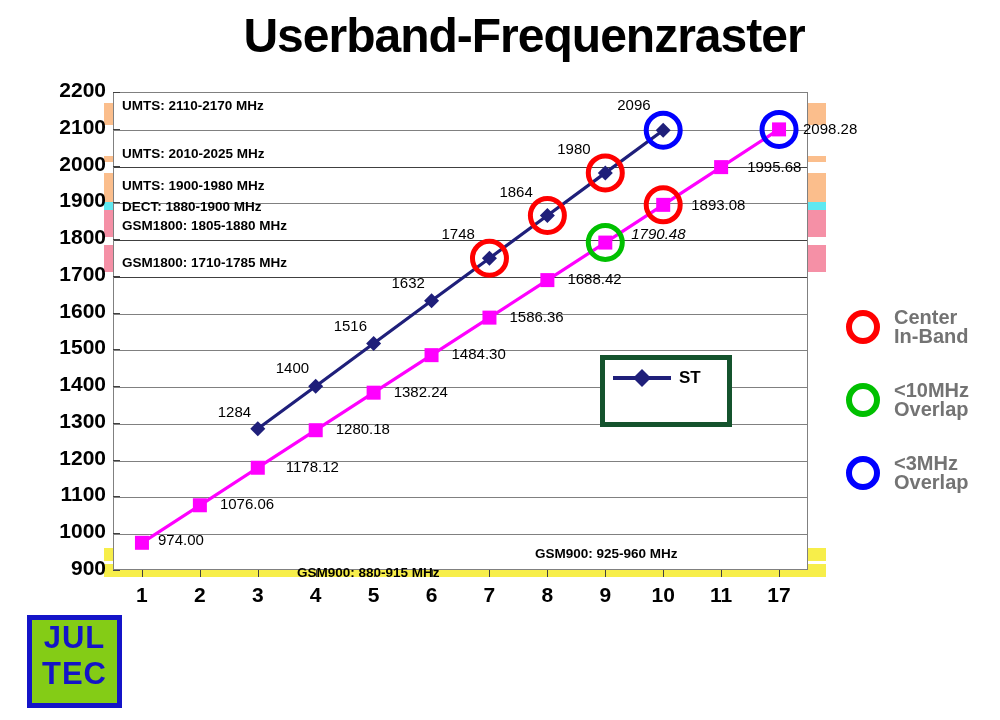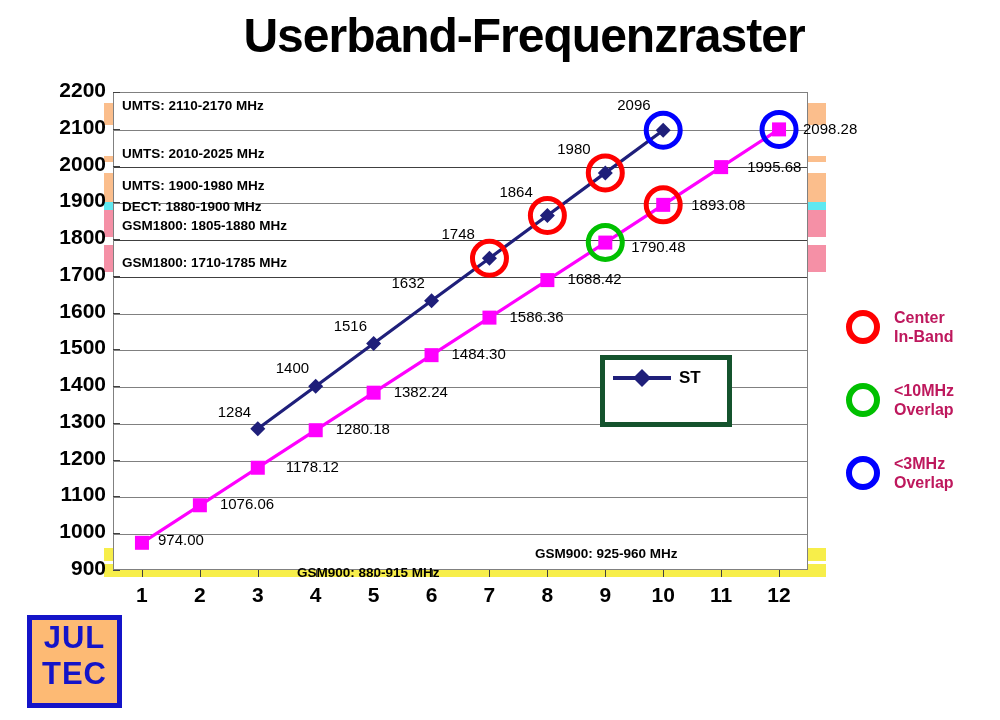--- a/index.html
+++ b/index.html
@@ -112,32 +112,32 @@
   
   .key-item{position:absolute;}
   .key-ring{
     position:absolute;left:0;top:0;
     width:34px;height:34px;border-radius:50%;
     box-sizing:border-box;
     background:transparent;
   }
   .key-text{
     position:absolute;left:48px;top:-2px;
-    font-size:16px;font-weight:bold;color:#be185d;
+    font-size:20px;font-weight:bold;color:#737373;
     line-height:19px;white-space:nowrap;
     font-family:"Liberation Sans", sans-serif;
   }
 
   
   .logo{
     position:absolute;left:27px;top:615px;
     width:95px;height:93px;
     border:5px solid #1414c8;
     box-sizing:border-box;
-    background:#fdba74;
+    background:#84cc16;
   }
   .logo span{
     position:absolute;left:0;width:100%;
     text-align:center;
     font-size:31px;font-weight:bold;
     color:#1414c8;
     letter-spacing:1px;
     font-family:"Liberation Sans", sans-serif;
   }
   .logo .l1{top:0px;}
@@ -236,21 +236,21 @@
       <div class="xtick" style="left: 469.458px;">7</div>
       <div class="xtick-mark" style="left: 489.458px;"></div>
       <div class="xtick" style="left: 527.375px;">8</div>
       <div class="xtick-mark" style="left: 547.375px;"></div>
       <div class="xtick" style="left: 585.292px;">9</div>
       <div class="xtick-mark" style="left: 605.292px;"></div>
       <div class="xtick" style="left: 643.208px;">10</div>
       <div class="xtick-mark" style="left: 663.208px;"></div>
       <div class="xtick" style="left: 701.125px;">11</div>
       <div class="xtick-mark" style="left: 721.125px;"></div>
-      <div class="xtick" style="left: 759.042px;">12</div>
+      <div class="xtick" style="left: 759.042px;">17</div>
       <div class="xtick-mark" style="left: 779.042px;"></div>
     </div>
 
   <svg class="series-layer" viewBox="0 0 1000 720">
     <g id="svg-series">
         <polyline points="257.8,428.8 315.7,386.2 373.6,343.5 431.5,300.8 489.5,258.2 547.4,215.5 605.3,172.9 663.2,130.2" fill="none" stroke="#1f1f7a" stroke-width="3.2"></polyline>
         <polygon points="257.79166666666663,421.30615384615385 265.29166666666663,428.80615384615385 257.79166666666663,436.30615384615385 250.29166666666663,428.80615384615385" fill="#1f1f7a"></polygon>
         <polygon points="315.70833333333337,378.65384615384613 323.20833333333337,386.15384615384613 315.70833333333337,393.65384615384613 308.20833333333337,386.15384615384613" fill="#1f1f7a"></polygon>
         <polygon points="373.625,336.0015384615385 381.125,343.5015384615385 373.625,351.0015384615385 366.125,343.5015384615385" fill="#1f1f7a"></polygon>
         <polygon points="431.5416666666667,293.34923076923076 439.0416666666667,300.84923076923076 431.5416666666667,308.34923076923076 424.0416666666667,300.84923076923076" fill="#1f1f7a"></polygon>
@@ -293,21 +293,21 @@
       <div class="pt-label" style="left: 557.292px; top: 139.892px;">1980</div>
       <div class="pt-label" style="left: 617.208px; top: 96.24px;">2096</div>
       <div class="pt-label" style="left: 157.958px; top: 530.791px;">974.00</div>
       <div class="pt-label" style="left: 219.875px; top: 495.264px;">1076.06</div>
       <div class="pt-label" style="left: 277.792px; top: 457.737px; margin-left: 8px;">1178.12</div>
       <div class="pt-label" style="left: 335.708px; top: 420.211px;">1280.18</div>
       <div class="pt-label" style="left: 393.625px; top: 382.684px;">1382.24</div>
       <div class="pt-label" style="left: 451.542px; top: 345.157px;">1484.30</div>
       <div class="pt-label" style="left: 509.458px; top: 307.631px;">1586.36</div>
       <div class="pt-label" style="left: 567.375px; top: 270.104px;">1688.42</div>
-      <div class="pt-label" style="left: 631.292px; top: 238px;">1790.48</div>
+      <div class="pt-label" style="left: 631.292px; top: 225px; font-style: italic;">1790.48</div>
       <div class="pt-label" style="left: 691.208px; top: 195.852px;">1893.08</div>
       <div class="pt-label" style="left: 747.125px; top: 158.127px;">1995.68</div>
       <div class="pt-label" style="left: 803.042px; top: 120.402px;">2098.28</div>
     </div>
 
   <div class="series-legend">
     <div class="row" style="top:0px;">
       <svg width="74" height="36">
         <line x1="8" y1="18" x2="66" y2="18" stroke="#1f1f7a" stroke-width="4"></line>
         <polygon points="37,9 46,18 37,27 28,18" fill="#1f1f7a"></polygon>

